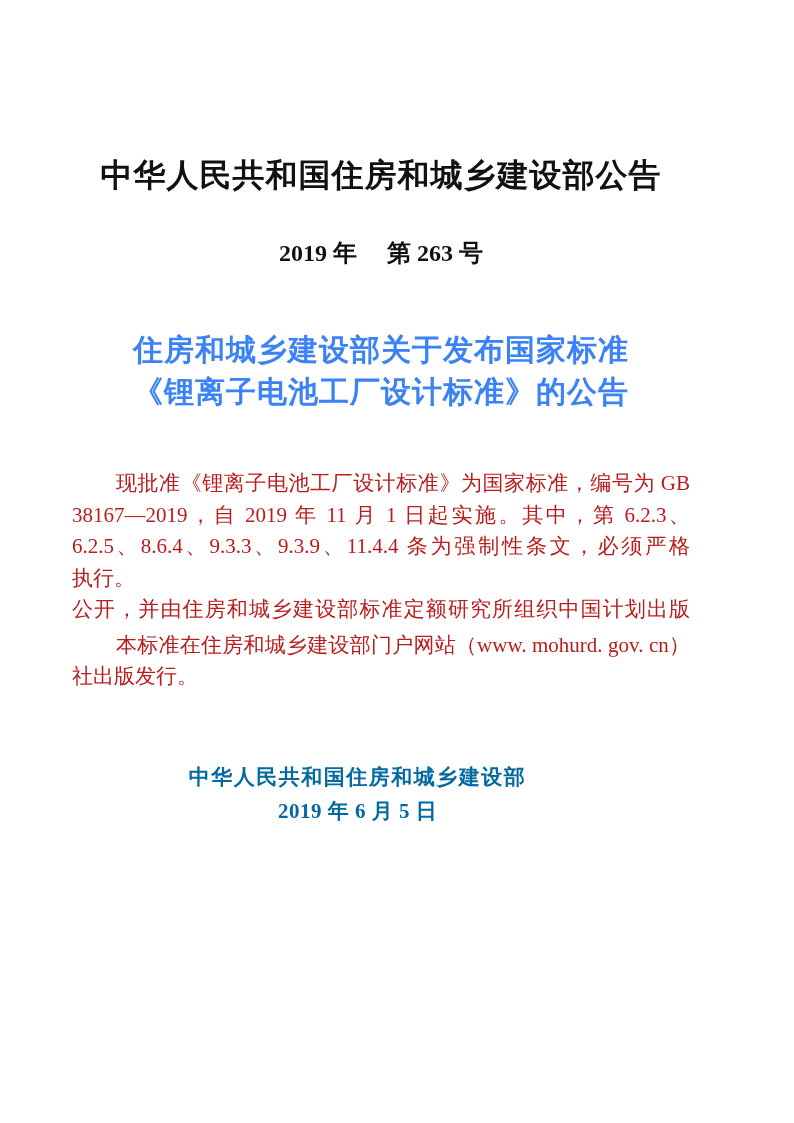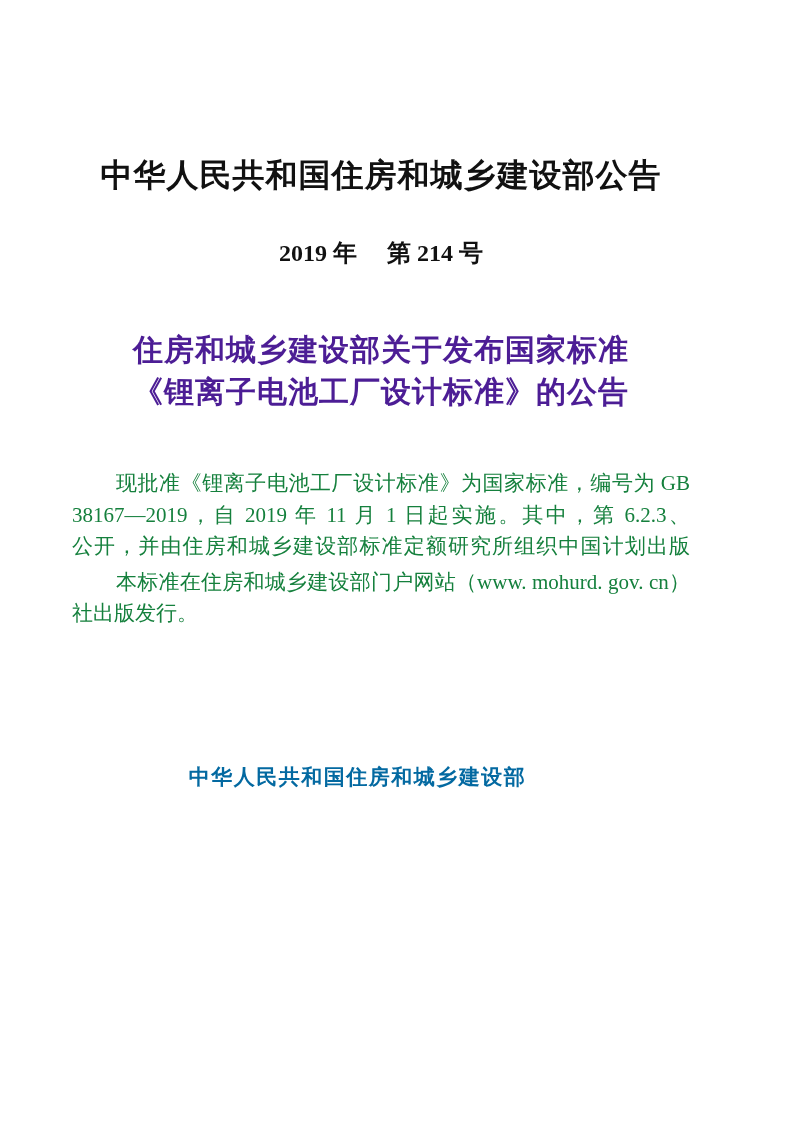--- a/index.html
+++ b/index.html
@@ -59,31 +59,31 @@
   .subtitle {
     position: absolute;
     top: 329px;
     left: 0;
     width: 100%;
     text-align: center;
     font-size: 30px;
     font-weight: bold;
     line-height: 42px;
     letter-spacing: 1px;
-    color: #4c1d95;
+    color: #3b82f6;
   }
 
   .body-text {
     position: absolute;
     top: 468px;
     left: 0;
     width: 618px;
     font-size: 21px;
     line-height: 31.5px;
-    color: #15803d;
+    color: #b91c1c;
   }
 
   .body-line {
     width: 100%;
     text-align: justify;
     text-align-last: justify;
     white-space: nowrap;
   }
   .body-line.indent { text-indent: 44px; }
   .body-line.para-end { text-align-last: left; white-space: normal; }
@@ -106,35 +106,38 @@
 </style>
 </head>
 <body>
 
 <div class="page">
   <div class="content">
 
     <h1 class="doc-title">中华人民共和国住房和城乡建设部公告</h1>
 
     <div class="issue-line">
-      <span class="issue-year">2019 年</span><span class="issue-no">第 214 号</span>
+      <span class="issue-year">2019 年</span><span class="issue-no">第 263 号</span>
     </div>
 
     <div class="subtitle">
       <div>住房和城乡建设部关于发布国家标准</div>
       <div>《锂离子电池工厂设计标准》的公告</div>
     </div>
 
     <div class="body-text">
       <div class="body-line indent">现批准《锂离子电池工厂设计标准》为国家标准，编号为 GB</div>
       <div class="body-line">38167—2019，自 2019 年 11 月 1 日起实施。其中，第 6.2.3、</div>
+      <div class="body-line">6.2.5、8.6.4、9.3.3、9.3.9、11.4.4 条为强制性条文，必须严格</div>
+      <div class="body-line para-end">执行。</div>
 
       <div class="body-line">公开，并由住房和城乡建设部标准定额研究所组织中国计划出版</div>
       <div class="body-line indent para-start-2">本标准在住房和城乡建设部门户网站（www. mohurd. gov. cn）</div>
       <div class="body-line para-end">社出版发行。</div>
     </div>
 
     <div class="signature">
       <div class="sig-dept">中华人民共和国住房和城乡建设部</div>
+      <div class="sig-date">2019 年 6 月 5 日</div>
     </div>
 
   </div>
 </div>
 
 </body></html>

